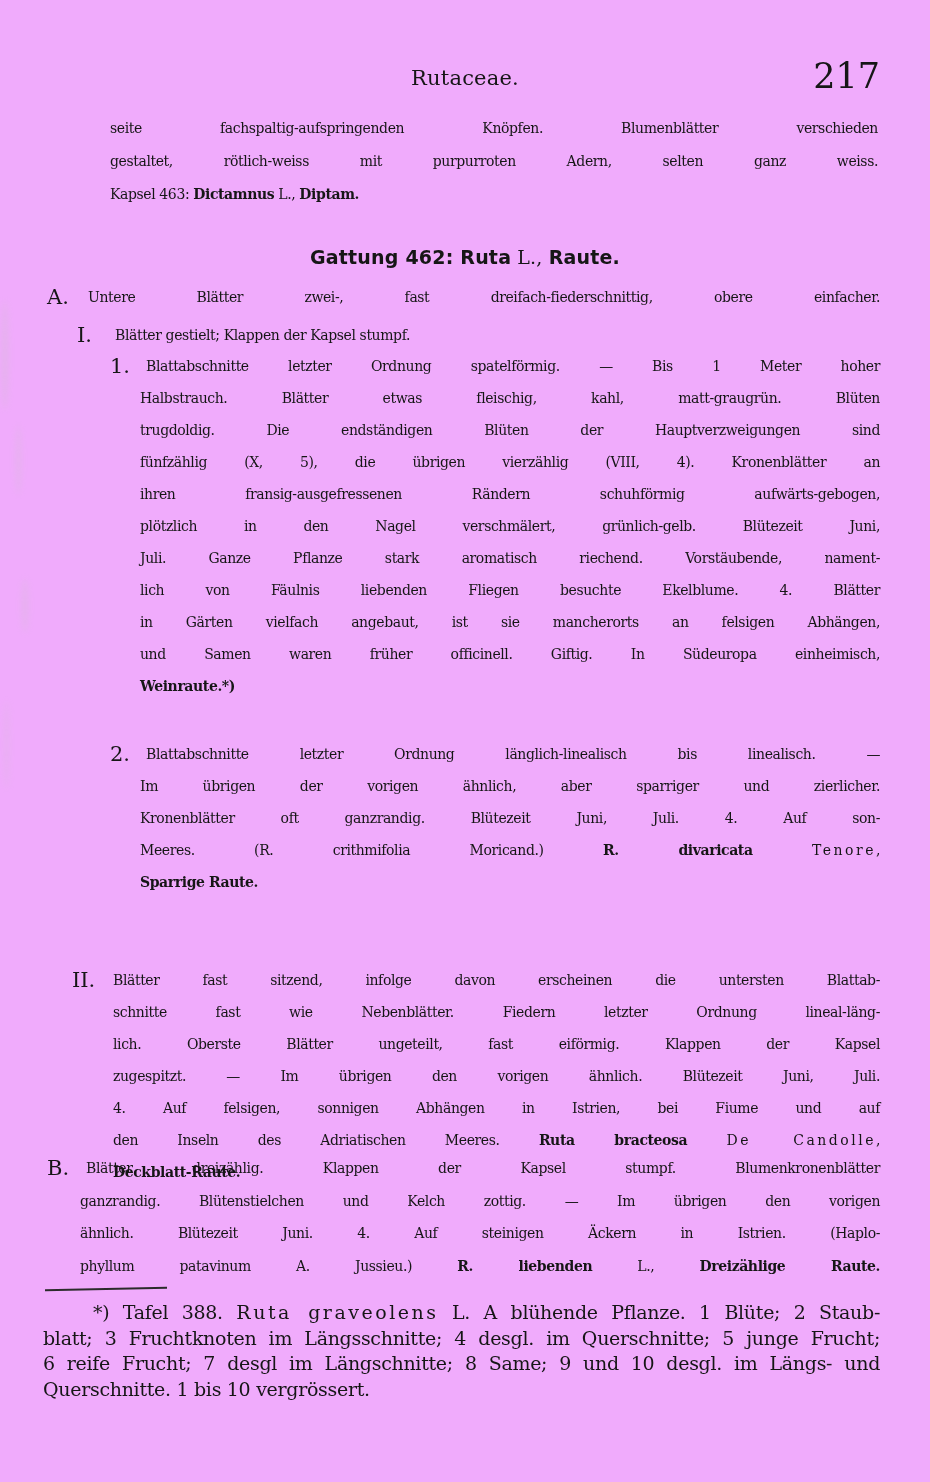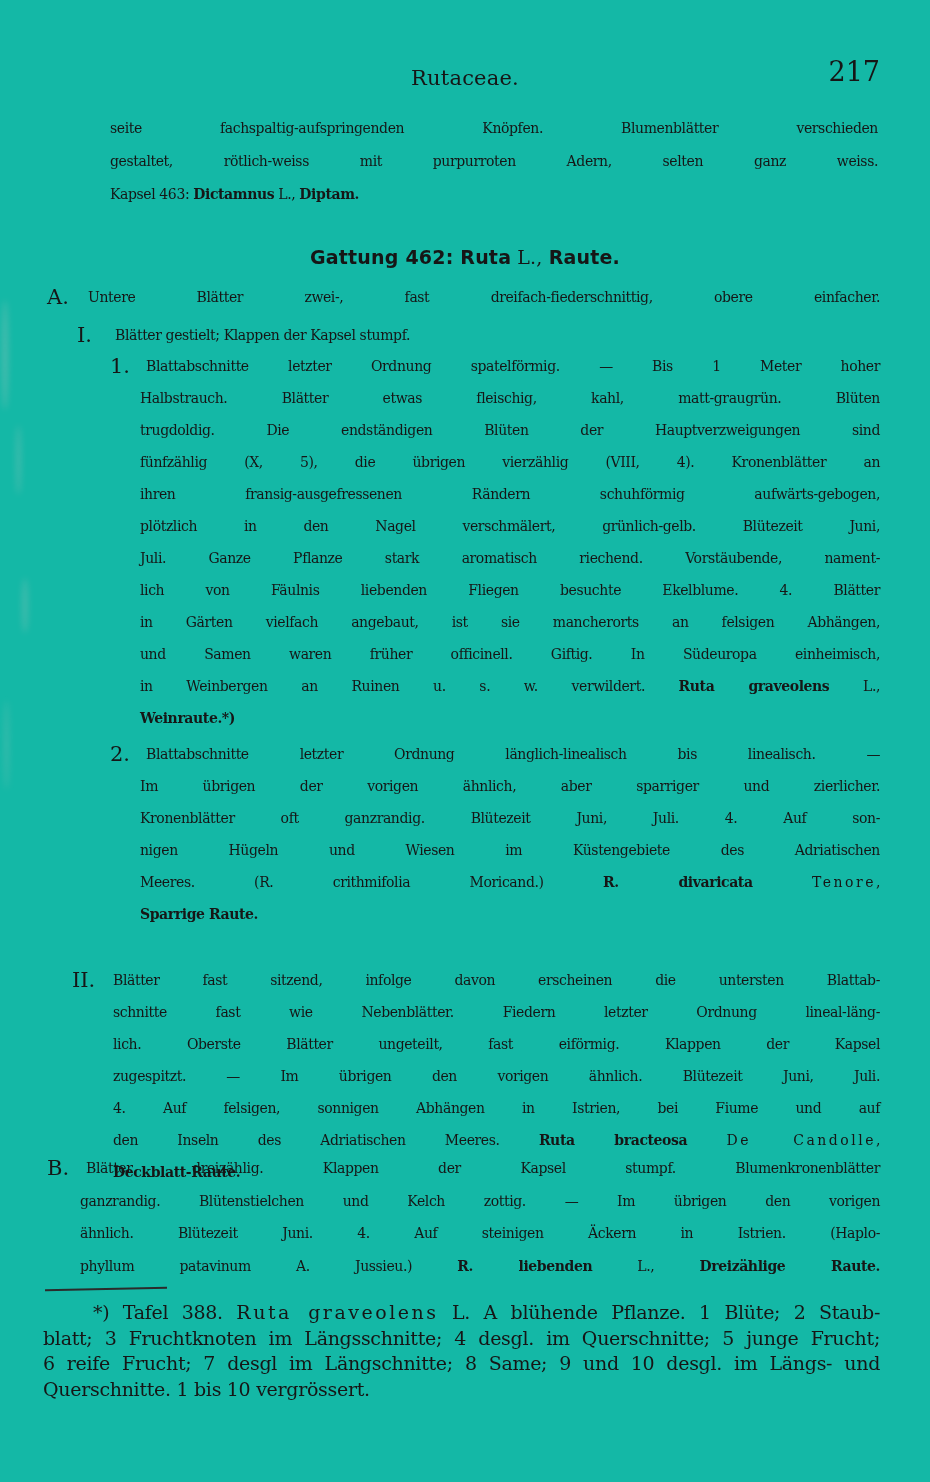--- a/index.html
+++ b/index.html
@@ -1,24 +1,24 @@
 <!DOCTYPE html>
 <html><head>
 <meta charset="utf-8">
 <style>
   html,body { margin:0; padding:0; background:#e9e9e6; }
   .page {
     position:relative; width:930px; height:1482px;
-    background:#14b8a6; color:#161616; overflow:hidden;
+    background:#f0abfc; color:#161616; overflow:hidden;
     font-family:"DejaVu Serif", serif;
   }
   
   .running-head { position:absolute; top:66px; left:0; width:930px; text-align:center;
     font-size:21px; letter-spacing:0.2px; }
-  .page-num { position:absolute; top:56px; right:50px; font-size:27px; }
+  .page-num { position:absolute; top:56px; right:50px; font-size:35px; }
 
   
   .textblock { font-size:14px; line-height:32px; letter-spacing:-0.4px; }
   .line { text-align:justify; text-align-last:justify; }
   .line.last { text-align-last:left; }
   .seg-b  { font-weight:bold; }
   .seg-sp { letter-spacing:2.5px; }
 
   
   .intro { position:absolute; top:112px; left:110px; width:768px; line-height:33px; }
@@ -99,32 +99,30 @@
         <div class="line"><span class="seg-n">Blattabschnitte letzter Ordnung spatelförmig. — Bis 1 Meter hoher</span></div>
         <div class="line"><span class="seg-n">Halbstrauch. Blätter etwas fleischig, kahl, matt-graugrün. Blüten</span></div>
         <div class="line"><span class="seg-n">trugdoldig. Die endständigen Blüten der Hauptverzweigungen sind</span></div>
         <div class="line"><span class="seg-n">fünfzählig (X, 5), die übrigen vierzählig (VIII, 4). Kronenblätter an</span></div>
         <div class="line"><span class="seg-n">ihren fransig-ausgefressenen Rändern schuhförmig aufwärts-gebogen,</span></div>
         <div class="line"><span class="seg-n">plötzlich in den Nagel verschmälert, grünlich-gelb. Blütezeit Juni,</span></div>
         <div class="line"><span class="seg-n">Juli. Ganze Pflanze stark aromatisch riechend. Vorstäubende, nament-</span></div>
         <div class="line"><span class="seg-n">lich von Fäulnis liebenden Fliegen besuchte Ekelblume. 4. Blätter</span></div>
         <div class="line"><span class="seg-n">in Gärten vielfach angebaut, ist sie mancherorts an felsigen Abhängen,</span></div>
         <div class="line"><span class="seg-n">und Samen waren früher officinell. Giftig. In Südeuropa einheimisch,</span></div>
-        <div class="line"><span class="seg-n">in Weinbergen an Ruinen u. s. w. verwildert. </span><span class="seg-b">Ruta graveolens</span><span class="seg-n"> L.,</span></div>
         <div class="line last"><span class="seg-b">Weinraute.*)</span></div>
       </div>
   </div>
 
   <div class="item it-n2">
     <span class="label">2.</span>
     <div class="body textblock">
         <div class="line"><span class="seg-n">Blattabschnitte letzter Ordnung länglich-linealisch bis linealisch. —</span></div>
         <div class="line"><span class="seg-n">Im übrigen der vorigen ähnlich, aber sparriger und zierlicher.</span></div>
         <div class="line"><span class="seg-n">Kronenblätter oft ganzrandig. Blütezeit Juni, Juli. 4. Auf son-</span></div>
-        <div class="line"><span class="seg-n">nigen Hügeln und Wiesen im Küstengebiete des Adriatischen</span></div>
         <div class="line"><span class="seg-n">Meeres. (R. crithmifolia Moricand.) </span><span class="seg-b">R. divaricata</span><span class="seg-n"> </span><span class="seg-sp">Tenore</span><span class="seg-n">,</span></div>
         <div class="line last"><span class="seg-b">Sparrige Raute.</span></div>
       </div>
   </div>
 
   <div class="item it-ii">
     <span class="label">II.</span>
     <div class="body textblock">
         <div class="line"><span class="seg-n">Blätter fast sitzend, infolge davon erscheinen die untersten Blattab-</span></div>
         <div class="line"><span class="seg-n">schnitte fast wie Nebenblätter. Fiedern letzter Ordnung lineal-läng-</span></div>

